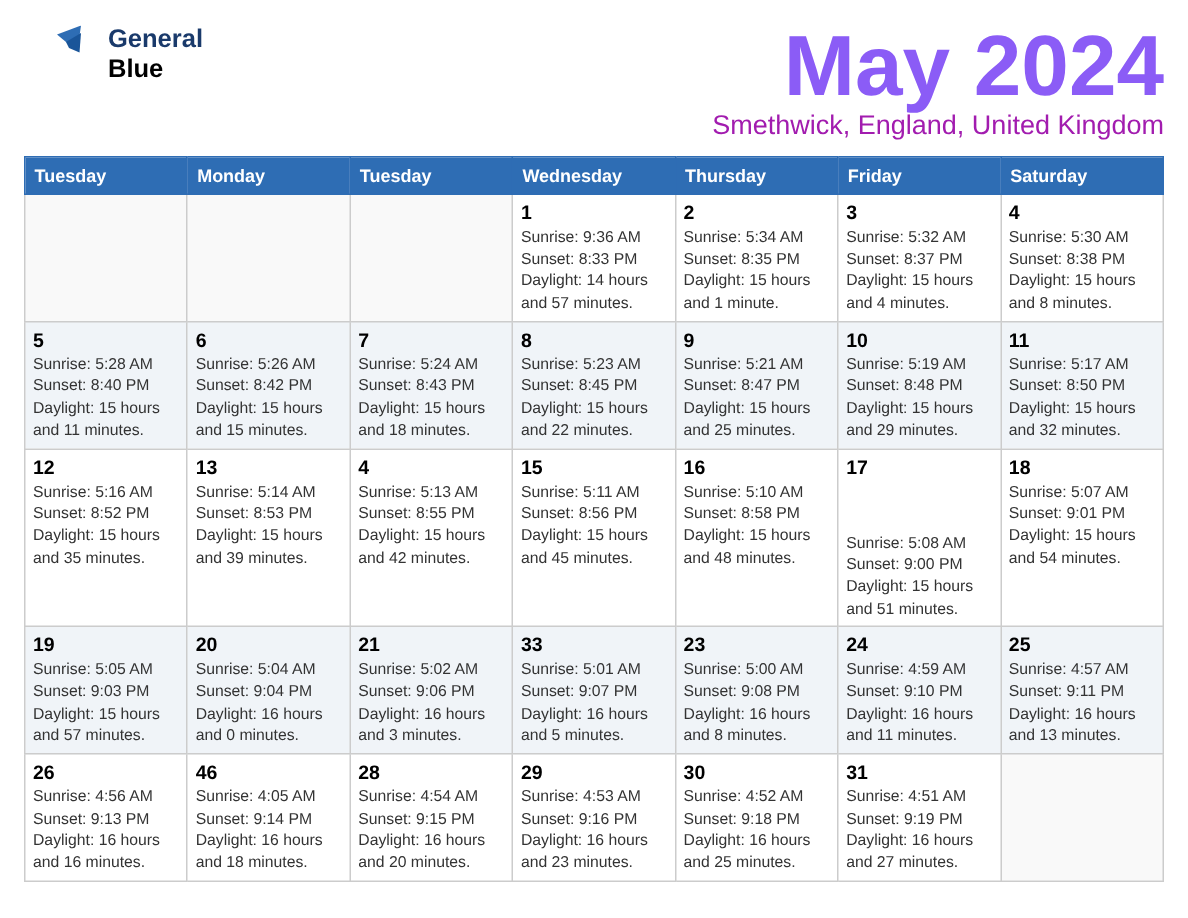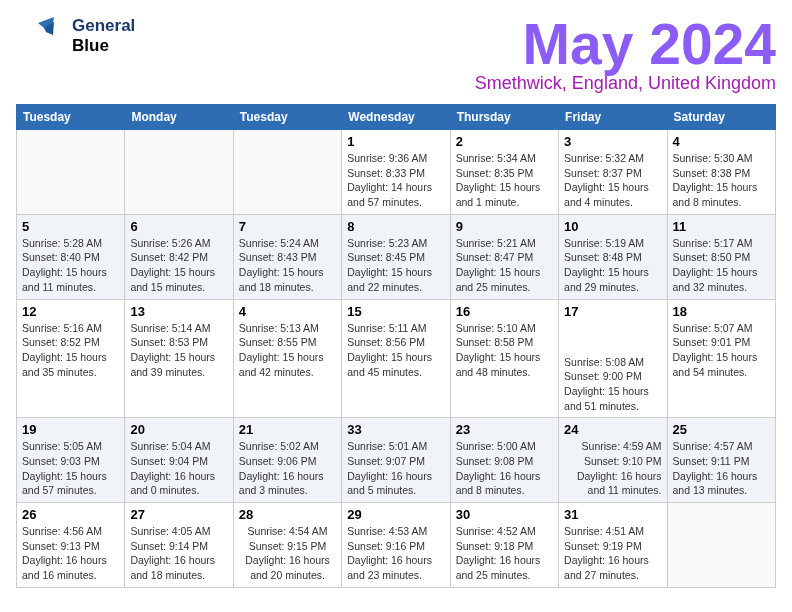--- a/index.html
+++ b/index.html
@@ -278,21 +278,21 @@
           </td>
           <td>
             <div class="day-number">23</div>
             <div class="day-info" style="white-space: pre-line;">Sunrise: 5:00 AM
 Sunset: 9:08 PM
 Daylight: 16 hours
 and 8 minutes.</div>
           </td>
           <td>
             <div class="day-number">24</div>
-            <div class="day-info" style="white-space: pre-line; text-align: right;">Sunrise: 4:59 AM
+            <div class="day-info" style="white-space: pre-line;">Sunrise: 4:59 AM
 Sunset: 9:10 PM
 Daylight: 16 hours
 and 11 minutes.</div>
           </td>
           <td>
             <div class="day-number">25</div>
             <div class="day-info" style="white-space: pre-line;">Sunrise: 4:57 AM
 Sunset: 9:11 PM
 Daylight: 16 hours
 and 13 minutes.</div>
@@ -300,29 +300,29 @@
         </tr>
         <tr>
           <td>
             <div class="day-number">26</div>
             <div class="day-info" style="white-space: pre-line;">Sunrise: 4:56 AM
 Sunset: 9:13 PM
 Daylight: 16 hours
 and 16 minutes.</div>
           </td>
           <td>
-            <div class="day-number">27</div>
+            <div class="day-number">46</div>
             <div class="day-info" style="white-space: pre-line;">Sunrise: 4:05 AM
 Sunset: 9:14 PM
 Daylight: 16 hours
 and 18 minutes.</div>
           </td>
           <td>
             <div class="day-number">28</div>
-            <div class="day-info" style="white-space: pre-line; text-align: center;">Sunrise: 4:54 AM
+            <div class="day-info" style="white-space: pre-line;">Sunrise: 4:54 AM
 Sunset: 9:15 PM
 Daylight: 16 hours
 and 20 minutes.</div>
           </td>
           <td>
             <div class="day-number">29</div>
             <div class="day-info" style="white-space: pre-line;">Sunrise: 4:53 AM
 Sunset: 9:16 PM
 Daylight: 16 hours
 and 23 minutes.</div>

